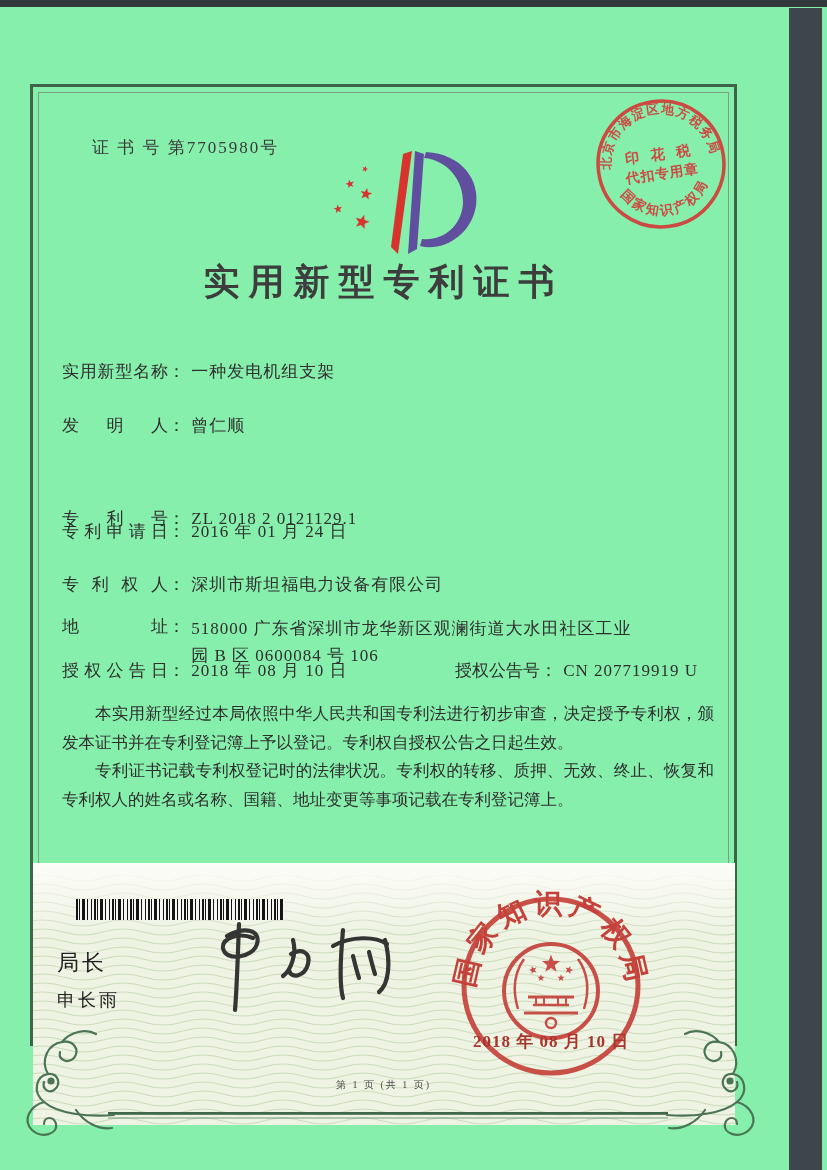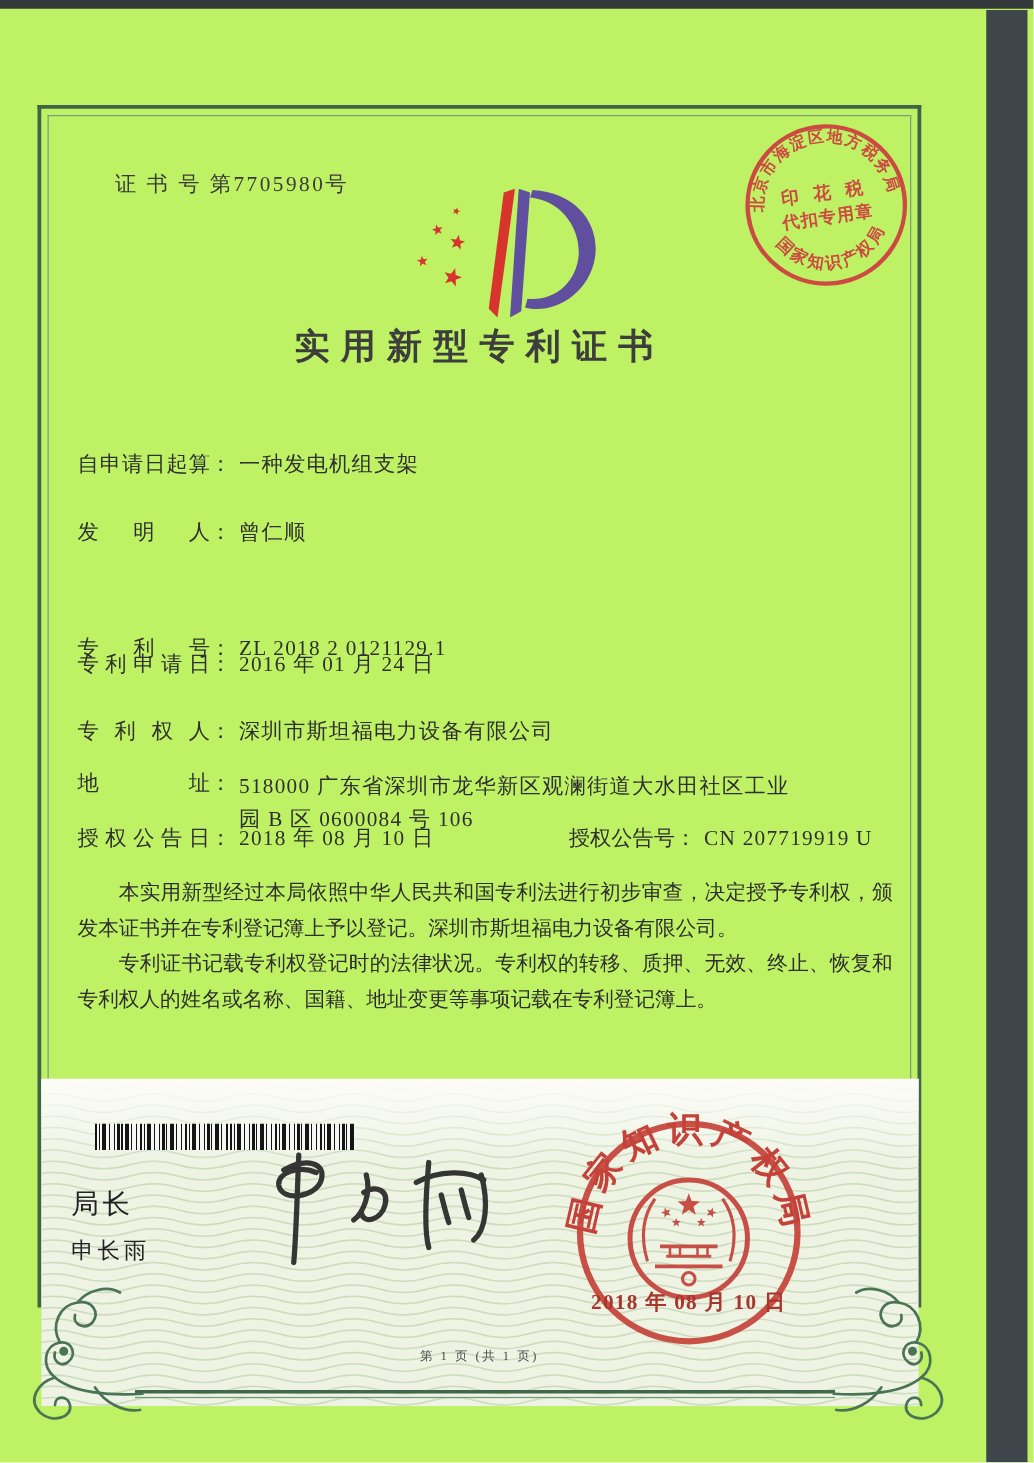--- a/index.html
+++ b/index.html
@@ -1,33 +1,33 @@
 <!DOCTYPE html>
 <html><head>
 <meta charset="utf-8">
 <style>
   html,body{margin:0;padding:0;background:#ffffff;}
   #canvas{
     position:relative;width:827px;height:1170px;overflow:hidden;
-    background:#bef264;
+    background:#86efac;
     font-family:"Liberation Serif","DejaVu Serif",serif;
     color:#2e2e2e;
   }
   .abs{position:absolute;}
   
   #top-edge{left:0;top:6;width:827px;height:7px;background:#33383b;}
   #right-edge{left:789px;top:8px;width:33px;height:1162px;background:#3f464b;}
   
   #frame-outer{left:30px;top:84px;width:707px;height:962px;box-sizing:border-box;
     border-top:3px solid #3e6547;border-left:3px solid #3e6547;border-right:3px solid #3e6547;}
   #frame-inner{left:38px;top:92px;width:691px;height:954px;box-sizing:border-box;
     border-top:1px solid #78a07f;border-left:1px solid #78a07f;border-right:1px solid #78a07f;}
   
   #cert-no{left:92px;top:136px;font-size:17px;letter-spacing:2px;color:#3a3a3a;}
-  #title{left:30px;top:258px;width:707px;text-align:center;font-size:28px;font-weight:bold;
+  #title{left:30px;top:258px;width:707px;text-align:center;font-size:36px;font-weight:bold;
     letter-spacing:9px;color:#3d3d3d;}
   
   .field-row{position:absolute;left:62px;font-size:17px;white-space:nowrap;}
   .f-label{display:inline-block;width:106px;text-align:justify;text-align-last:justify;color:#2f2f2f;}
   .f-colon{display:inline-block;margin-right:2px;}
   .f-value{letter-spacing:1px;color:#2f2f2f;}
   .f-value.wide{display:inline-block;width:450px;white-space:normal;vertical-align:top;line-height:27px;}
   .pair2{position:absolute;left:393px;top:0;white-space:nowrap;}
   
   #paragraphs{left:62px;top:700px;width:652px;font-size:16.5px;line-height:28.5px;
@@ -148,21 +148,21 @@
     <text x="68" y="63" text-anchor="middle" font-size="14" font-weight="bold" fill="#cd4a42" letter-spacing="4">印 花 税</text>
     <text x="68" y="82" text-anchor="middle" font-size="13.5" font-weight="bold" fill="#cd4a42" letter-spacing="1">代扣专用章</text>
     <text font-size="13" font-weight="bold" fill="#cd4a42" letter-spacing="2">
       <textPath href="#ts-bot" startOffset="50%" text-anchor="middle">国家知识产权局</textPath>
     </text>
   </svg>
 
   <div class="abs" id="title">实用新型专利证书</div>
 
   <div class="field-row" style="top:360px;">
-    <span class="f-label">自申请日起算</span><span class="f-colon">：</span>
+    <span class="f-label">实用新型名称</span><span class="f-colon">：</span>
     <span class="f-value">一种发电机组支架</span>
   </div>
   <div class="field-row" style="top:414px;">
     <span class="f-label">发明人</span><span class="f-colon">：</span>
     <span class="f-value">曾仁顺</span>
   </div>
   <div class="field-row" style="top:467px;margin-top:40px;">
     <span class="f-label">专利号</span><span class="f-colon">：</span>
     <span class="f-value">ZL 2018 2 0121129.1</span>
   </div>
@@ -181,21 +181,21 @@
   <div class="field-row" style="top:659px;">
     <span class="f-label">授权公告日</span><span class="f-colon">：</span>
     <span class="f-value">2018 年 08 月 10 日</span>
     <span class="pair2">
       <span>授权公告号</span><span class="f-colon">：</span>
       <span class="f-value">CN 207719919 U</span>
     </span>
   </div>
 
   <div class="abs" id="paragraphs">
-    <p>本实用新型经过本局依照中华人民共和国专利法进行初步审查，决定授予专利权，颁发本证书并在专利登记簿上予以登记。深圳市斯坦福电力设备有限公司。</p>
+    <p>本实用新型经过本局依照中华人民共和国专利法进行初步审查，决定授予专利权，颁发本证书并在专利登记簿上予以登记。专利权自授权公告之日起生效。</p>
     <p>专利证书记载专利权登记时的法律状况。专利权的转移、质押、无效、终止、恢复和专利权人的姓名或名称、国籍、地址变更等事项记载在专利登记簿上。</p>
   </div>
 
   <div class="abs" id="barcode"></div>
 
   <div class="abs" id="signer-title">局长</div>
   <div class="abs" id="signer-name">申长雨</div>
 
   <svg class="abs" id="signature" width="240" height="105" viewBox="0 0 240 105">
     <g fill="none" stroke="#222222" stroke-width="4.2" stroke-linecap="round" opacity="0.9">

